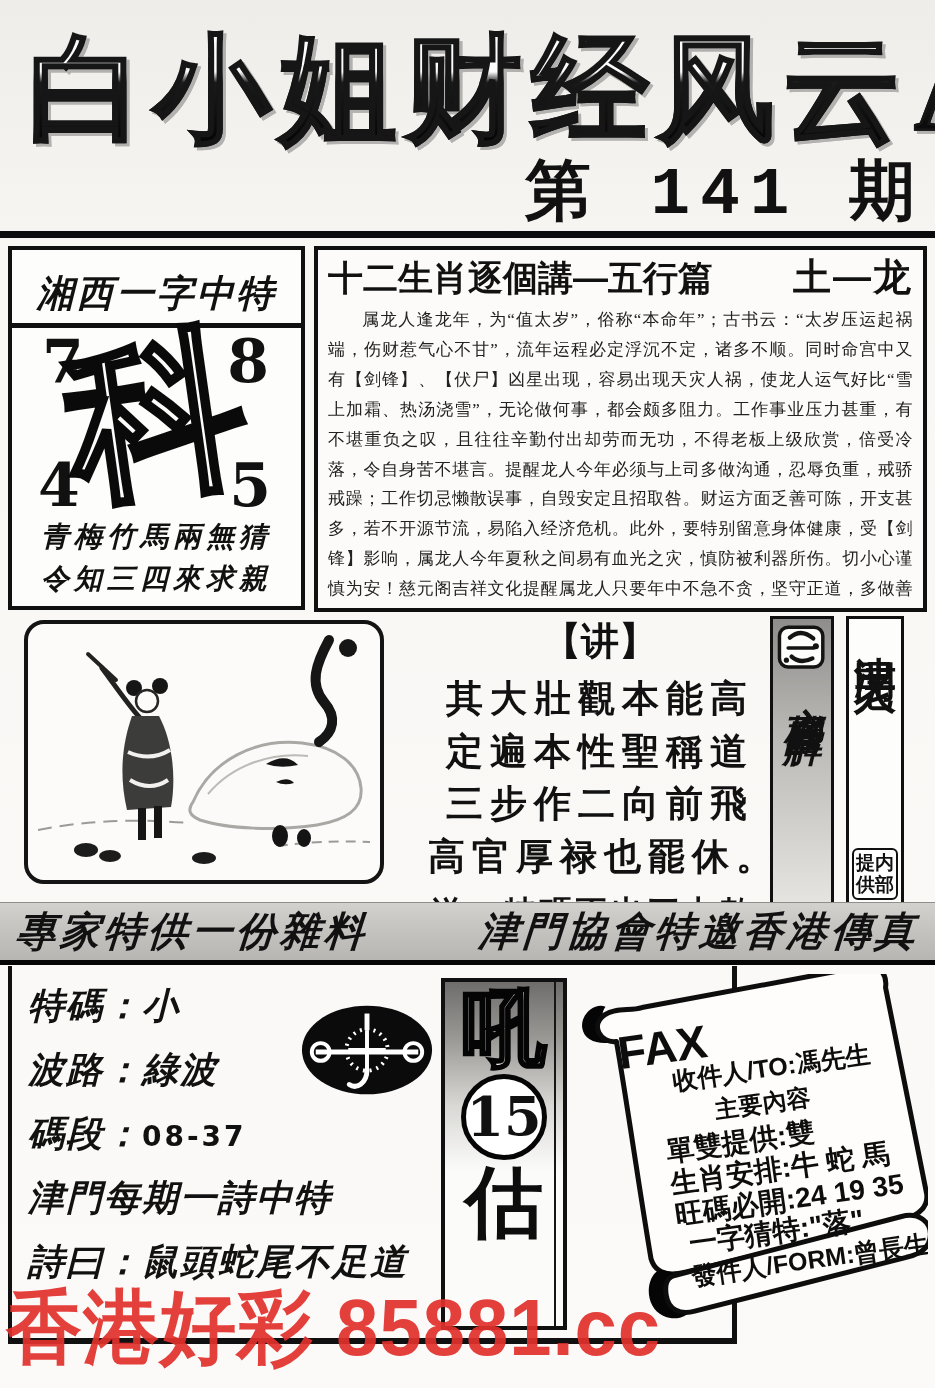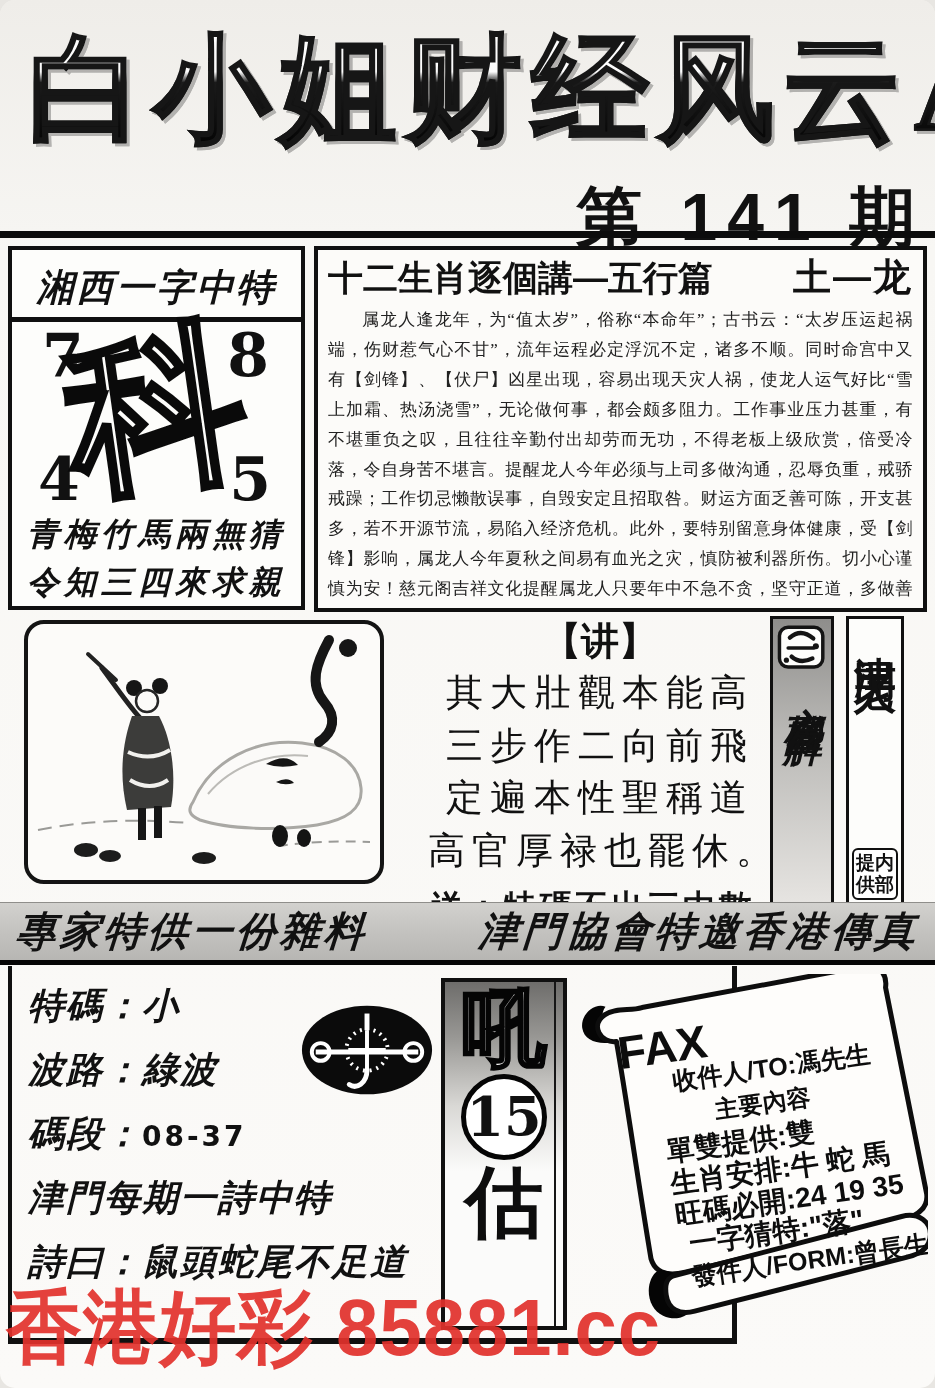--- a/index.html
+++ b/index.html
@@ -1,21 +1,21 @@
 <!DOCTYPE html>
 <html><head>
 <meta charset="utf-8">
 <style>
   * { margin:0; padding:0; box-sizing:border-box; }
   html,body { background:#e8e6e2; }
   body { font-family:"Liberation Serif","DejaVu Serif",serif; }
   .page {
     position:relative; width:935px; height:1388px; margin:0 auto;
     background:linear-gradient(180deg,#f2f0ec 0%,#f8f7f4 18%,#fbfaf8 100%);
-    overflow:hidden; color:#111;border-radius:15px;
+    overflow:hidden; color:#111;
   }
   
   .masthead { position:absolute; left:0; top:0; width:935px; height:232px;
     background:linear-gradient(180deg,#efede9,#f6f5f2); }
   .masthead-title { position:absolute; left:28px; top:24px; width:900px;
     display:flex; align-items:flex-start; gap:4px; white-space:nowrap; }
   .title-main, .title-letter {
     font-weight:900; font-size:116px; line-height:1.15; letter-spacing:10px;
     color:#111; filter:drop-shadow(3px 3px 0 rgba(60,60,60,.35));
   }
@@ -23,59 +23,59 @@
     .title-main, .title-letter {
       color:transparent;
       background:linear-gradient(180deg,#ffffff 0%,#fcfcfc 36%,#1b1b1b 44%,#000 100%);
       -webkit-background-clip:text; background-clip:text;
       -webkit-text-stroke:2.5px #161616;
     }
   }
   .title-letter { letter-spacing:0; }
   .issue-no { position:absolute; right:10px; top:146px; font-size:66px;
     font-weight:900; letter-spacing:10px; white-space:nowrap;
-    font-family:Liberation Sans, sans-serif;margin-top:27px; }
+    font-family:Liberation Mono, monospace; }
   .top-rule { position:absolute; left:0; top:231px; width:935px; height:7px; background:#0c0c0c; }
 
   
   .left-panel { position:absolute; left:8px; top:246px; width:297px; height:364px;
     border:4px solid #101010; background:#fdfdfb; overflow:hidden; }
   .lp-header { text-align:center; font-size:37px; font-weight:800; font-style:italic;
-    letter-spacing:3px; padding:13px 0 4px; border-bottom:5px solid #101010; }
+    letter-spacing:3px; padding:19px 0 4px; border-bottom:5px solid #101010; }
   .lp-grid { position:relative; height:188px; }
   .lp-num { position:absolute; font-size:60px; font-weight:700; font-family:"DejaVu Serif",serif; }
   .lp-num.tl { left:30px; top:-2px; } .lp-num.tr { right:32px; top:-2px; }
   .lp-num.bl { left:26px; bottom:-4px; } .lp-num.br { right:30px; bottom:-4px; }
   .lp-big { position:absolute; left:0; right:0; top:-8px; text-align:center;
     font-size:178px; font-weight:700; line-height:1.1; transform:rotate(-8deg); color:#111; }
   @supports ((-webkit-text-stroke:1px #000)) {
     .lp-big { color:transparent; -webkit-text-stroke:4px #0a0a0a; }
   }
-  .lp-verse { text-align:center; font-size:32px; font-weight:800; font-style:italic;
+  .lp-verse { text-align:center; font-size:28px; font-weight:800; font-style:italic;
     letter-spacing:5px; line-height:1.5; }
   .lp-footer { border-top:5px solid #101010; margin-top:6px; padding:7px 0 6px;
     text-align:center; font-size:30px; font-weight:900; letter-spacing:2px; }
 
   .right-panel { position:absolute; left:314px; top:246px; width:613px; height:366px;
     border:4px solid #101010; background:#fcfbf9; padding:2px 10px; overflow:hidden; }
   .rp-header { display:flex; align-items:baseline;gap:44px; }
   .rp-title { font-family:"Liberation Sans","DejaVu Sans",sans-serif; font-size:35px;
     font-weight:900; letter-spacing:0px; }
   .rp-tag { margin-left:auto; font-family:"Liberation Sans",sans-serif; font-size:38px;
     font-weight:900; letter-spacing:2px; }
   .rp-body { margin-top:2px; font-size:17px; line-height:1.76; text-align:justify;
     text-indent:2em; color:#222; letter-spacing:.5px; }
 
   
   .picture-box { position:absolute; left:24px; top:620px; width:360px; height:264px;
     border:4px solid #141414; border-radius:20px; background:#fcfbf9; overflow:hidden; }
   .speak { position:absolute; left:428px; top:616px; width:344px; text-align:center; }
   .speak-title { font-size:38px; font-weight:900; }
-  .speak-poem { font-size:37px; font-weight:400; line-height:1.42; letter-spacing:7px;
-    margin-top:0; white-space:nowrap; }
+  .speak-poem { font-size:37px; font-weight:700; line-height:1.42; letter-spacing:7px;
+    margin-top:6px; white-space:nowrap; }
   .speak-gift { font-size:33px; font-weight:700; letter-spacing:3px; margin-top:8px;
     white-space:nowrap; margin-left:-14px; }
 
   .stripA { position:absolute; left:770px; top:616px; width:64px; height:290px;
     border:3px solid #101010; background:linear-gradient(180deg,#8e8d8b 0%,#b9b8b5 40%,#e6e4e1 100%);
     display:flex; flex-direction:column; align-items:center; }
   .seal { width:52px; height:52px; margin:3px 0 2px; }
   .strip-text { writing-mode:vertical-rl; text-orientation:upright; font-size:38px;
     font-weight:800; font-style:italic; letter-spacing:8px; line-height:1; }
   .stripB { position:absolute; left:846px; top:616px; width:58px; height:290px;
@@ -198,22 +198,22 @@
       <ellipse cx="58" cy="226" rx="12" ry="7" fill="#1c1c1c"></ellipse>
       <ellipse cx="82" cy="232" rx="11" ry="6" fill="#1c1c1c"></ellipse>
       <ellipse cx="176" cy="234" rx="12" ry="6" fill="#1c1c1c"></ellipse>
     </svg>
   </div>
 
   <div class="speak">
     <div class="speak-title">【讲】</div>
     <div class="speak-poem">
       <div>其大壯觀本能高</div>
+      <div>定遍本性聖稱道</div>
       <div>三步作二向前飛</div>
-      <div>定遍本性聖稱道</div>
       <div>高官厚禄也罷休。</div>
     </div>
     <div class="speak-gift">送：特碼不出三中數</div>
   </div>
 
   <div class="stripA">
     <svg class="seal" viewBox="0 0 60 60">
       <rect x="4" y="6" width="50" height="46" rx="10" fill="#fdfdfb" stroke="#141414" stroke-width="4"></rect>
       <path d="M16,18 q13,-11 27,1" fill="none" stroke="#141414" stroke-width="5" stroke-linecap="round"></path>
       <path d="M14,30 h30" fill="none" stroke="#141414" stroke-width="4" stroke-linecap="round"></path>

